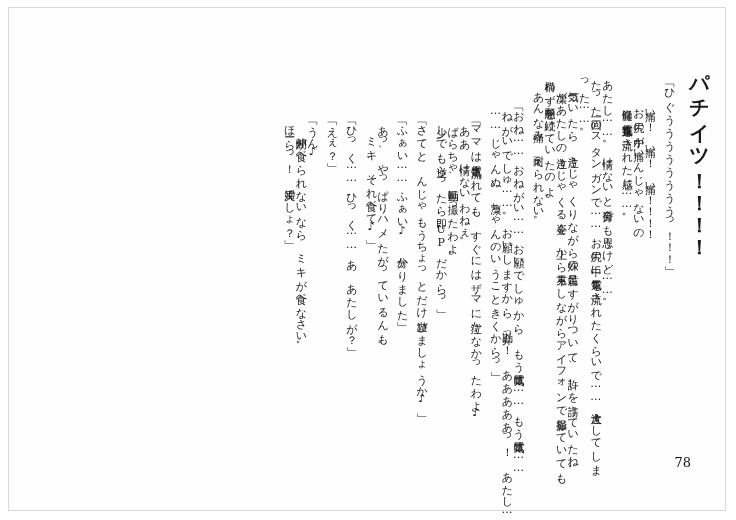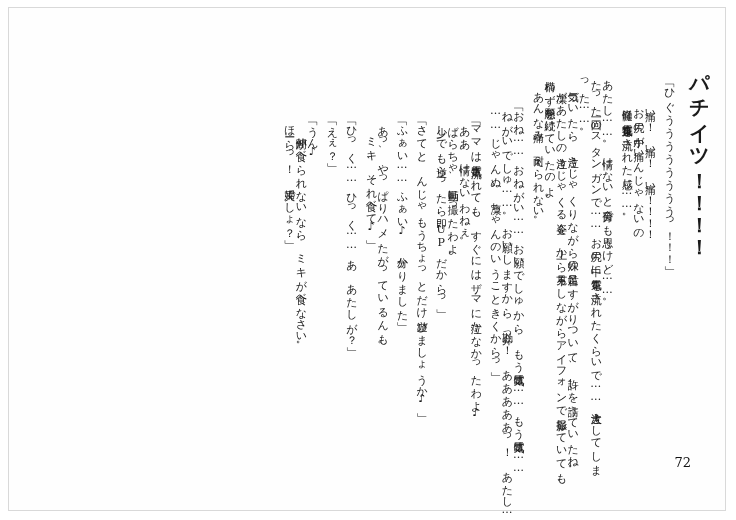--- a/index.html
+++ b/index.html
@@ -132,15 +132,15 @@
       <div class="column col-body col-dialog">「ひっく……ひっく……あ、あたしが？」</div>
 
       <div class="column col-body col-dialog">「えぇ？」</div>
 
       <div class="column col-body col-dialog">「うん♪
 　仲間が食べられないなら、ミキが食べなさい。
 ほーらっ！　夫婦でしょ？」</div>
 
     </div>
 
-    <div id="page-number">72</div>
+    <div id="page-number">78</div>
   </div>
 </div>
 
 </body></html>

